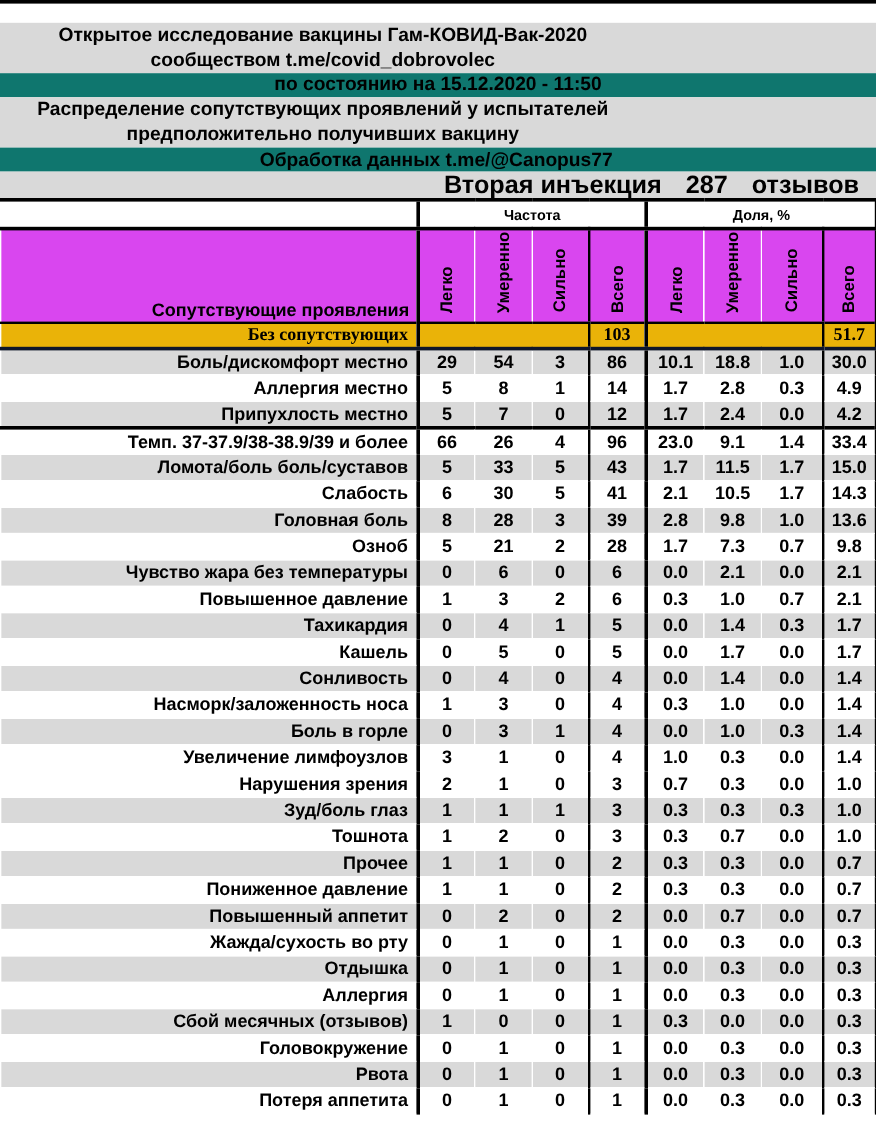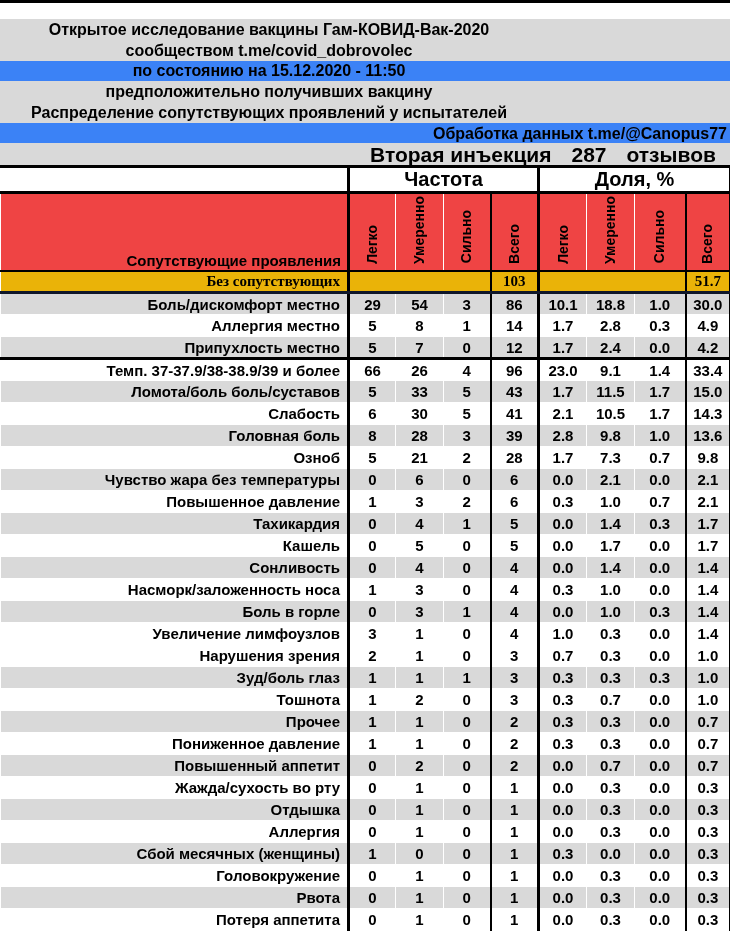--- a/index.html
+++ b/index.html
@@ -9,21 +9,21 @@
     font-family: "Liberation Sans", sans-serif;
     font-weight: bold;
     color: #000;
     -webkit-font-smoothing: antialiased;
   }
   .page { width: 730px; border-top: 3px solid #000; }
 
   
   .band { width: 730px; overflow: hidden; }
   .band.gray { background: #d9d9d9; }
-  .band.white { background: #3b82f6; }
+  .band.white { background: #0f766e; justify-content: center; }
   .c538 { width: 538px; text-align: center; }
   .t-line { font-size: 16px; line-height: 21px; white-space: nowrap; }
   .band-a { height: 42px; margin-top: 16px; }
   .band-b { height: 20px; display: flex; align-items: center; }
   .band-b .t-line { line-height: 20px; }
   .band-c { height: 42px; }
   .band-d { height: 20px; display: flex; align-items: center; justify-content: flex-end; }
   .band-d .t-line { padding-right: 3px; }
   .band-e { height: 22px; display: flex; align-items: center; gap: 20px; padding-left: 370px; }
   .band-e .t-line { font-size: 21px; }
@@ -36,26 +36,26 @@
     font-weight: bold;
     font-size: 15px;
     height: 22px;
     overflow: hidden;
     white-space: nowrap;
   }
   thead tr.grp th {
     background: #fff;
     border-top: 3px solid #000;
     border-bottom: 3px solid #000;
-    font-size: 20px;
+    font-size: 12px;
     height: 24px;
     text-align: center;
   }
   thead tr.sub th {
-    background: #ef4444;
+    background: #d946ef;
     border-bottom: 2px solid #000;
     vertical-align: bottom;
     height: 78px;
     text-align: center;
   }
   thead tr.sub th.rowhdr { text-align: right; padding-right: 6px; padding-bottom: 1px; }
   .rot {
     writing-mode: vertical-rl;
     transform: rotate(180deg);
     display: inline-block;
@@ -85,22 +85,22 @@
       <div class="t-line">сообществом t.me/covid_dobrovolec</div>
     </div>
   </div>
   <div class="band white band-b">
     <div class="c538">
       <div class="t-line">по состоянию на 15.12.2020 - 11:50</div>
     </div>
   </div>
   <div class="band gray band-c">
     <div class="c538">
+      <div class="t-line">Распределение сопутствующих проявлений у испытателей</div>
       <div class="t-line">предположительно получивших вакцину</div>
-      <div class="t-line">Распределение сопутствующих проявлений у испытателей</div>
     </div>
   </div>
   <div class="band white band-d">
     <div class="t-line">Обработка данных t.me/@Canopus77</div>
   </div>
   <div class="band gray band-e">
     <span class="t-line">Вторая инъекция</span>
     <span class="t-line">287</span>
     <span class="t-line">отзывов</span>
   </div>
@@ -412,21 +412,21 @@
           <td class="num gstart">0</td>
           <td class="num">1</td>
           <td class="num">0</td>
           <td class="num total">1</td>
           <td class="num gstart">0.0</td>
           <td class="num">0.3</td>
           <td class="num">0.0</td>
           <td class="num total last">0.3</td>
         </tr>
         <tr class="gray">
-          <td class="lbl">Сбой месячных (женщины)</td>
+          <td class="lbl">Сбой месячных (отзывов)</td>
           <td class="num gstart">1</td>
           <td class="num">0</td>
           <td class="num">0</td>
           <td class="num total">1</td>
           <td class="num gstart">0.3</td>
           <td class="num">0.0</td>
           <td class="num">0.0</td>
           <td class="num total last">0.3</td>
         </tr>
         <tr class="white">

